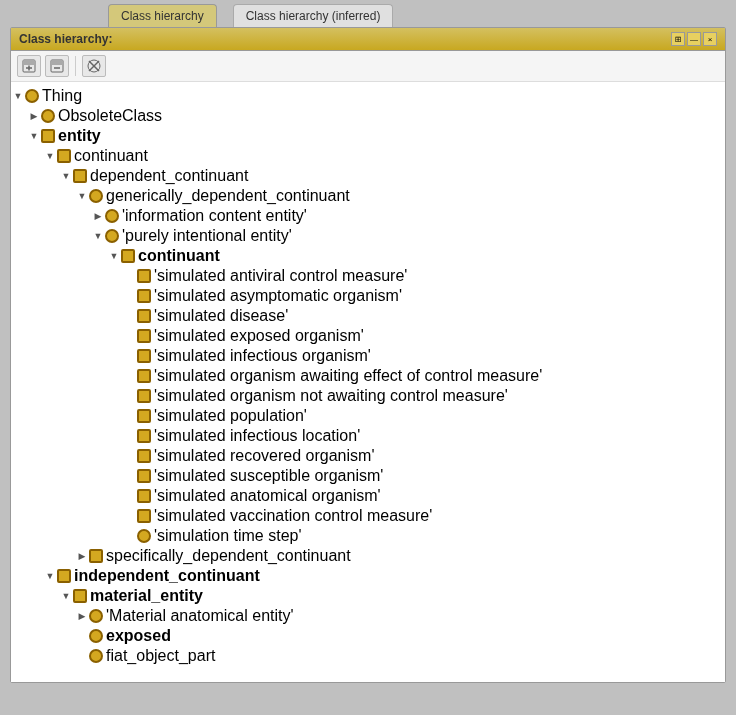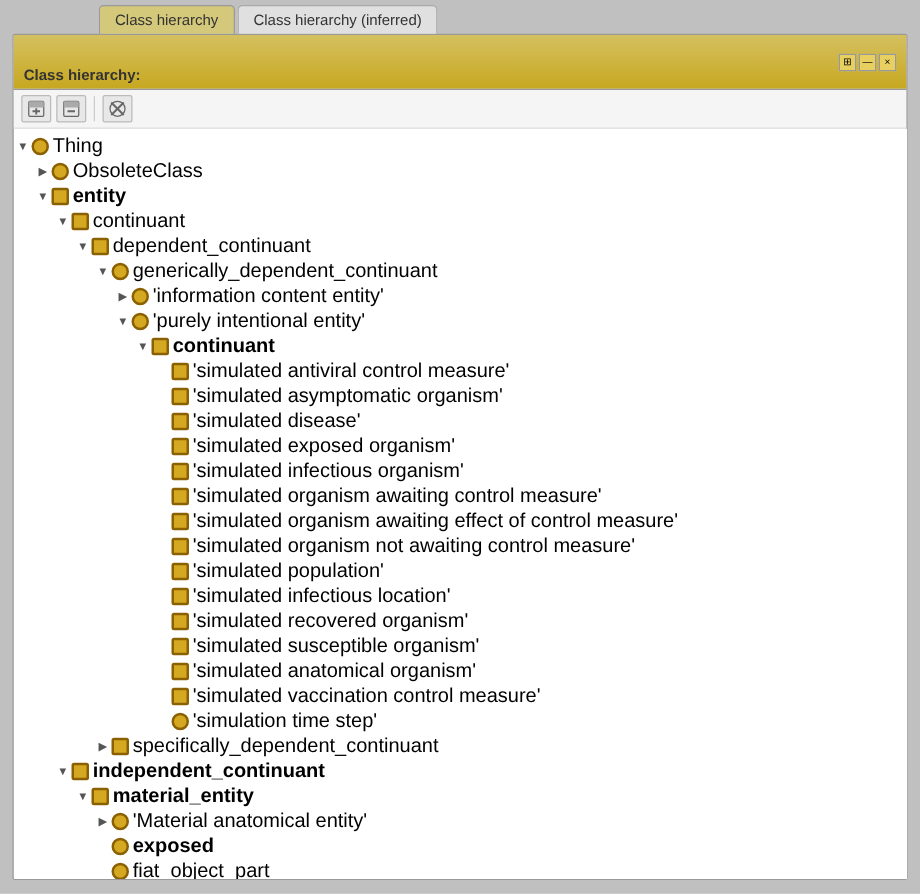--- a/index.html
+++ b/index.html
@@ -7,22 +7,22 @@
       font-family: Arial, sans-serif;
       font-size: 12px;
       background: #c0c0c0;
       width: 736px;
       min-height: 715px;
     }
 
     .tab-bar {
       display: flex;
       align-items: flex-end;
-      padding: 4px 0 0 79px;
-      gap: 2px;
+      padding: 4px 0 0 108px;
+      gap: 16px;
     }
 
     .tab {
       padding: 4px 12px;
       border: 1px solid #aaa;
       border-bottom: none;
       border-radius: 4px 4px 0 0;
       background: #e0e0e0;
       cursor: pointer;
       font-size: 12px;
@@ -48,21 +48,20 @@
       display: flex;
       align-items: center;
       justify-content: space-between;
       border-bottom: 1px solid #999;
     }
 
     .panel-title {
       font-weight: bold;
       font-size: 12px;
       color: #333;
-      margin-top: 21px;
     }
 
     .panel-icons {
       display: flex;
       gap: 2px;
     }
 
     .panel-icon {
       width: 14px;
       height: 14px;
@@ -341,32 +340,20 @@
       <div class="tree-row">
         <span class="indent"></span>
         <span class="indent"></span>
         <span class="indent"></span>
         <span class="indent"></span>
         <span class="indent"></span>
         <span class="indent"></span>
         <span class="indent"></span>
         <span class="toggle"></span>
         <span class="node-icon square"></span>
-        <span class="node-label">'simulated organism awaiting control measure'</span>
-      </div>
-      <div class="tree-row">
-        <span class="indent"></span>
-        <span class="indent"></span>
-        <span class="indent"></span>
-        <span class="indent"></span>
-        <span class="indent"></span>
-        <span class="indent"></span>
-        <span class="indent"></span>
-        <span class="toggle"></span>
-        <span class="node-icon square"></span>
         <span class="node-label">'simulated organism awaiting effect of control measure'</span>
       </div>
       <div class="tree-row">
         <span class="indent"></span>
         <span class="indent"></span>
         <span class="indent"></span>
         <span class="indent"></span>
         <span class="indent"></span>
         <span class="indent"></span>
         <span class="indent"></span>

